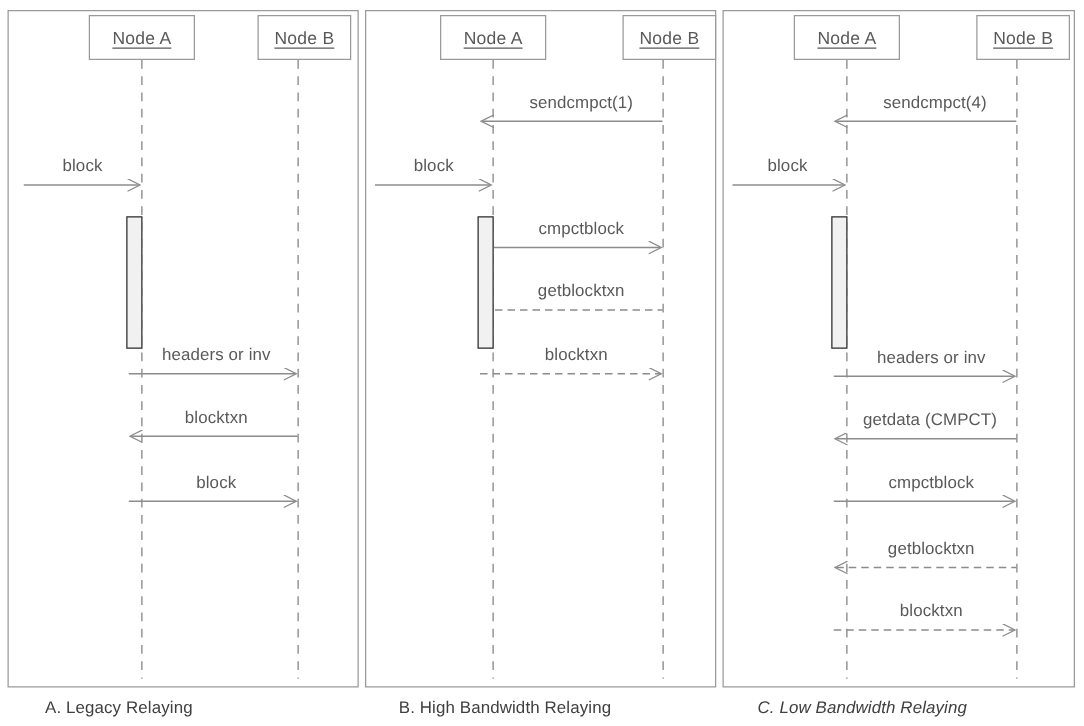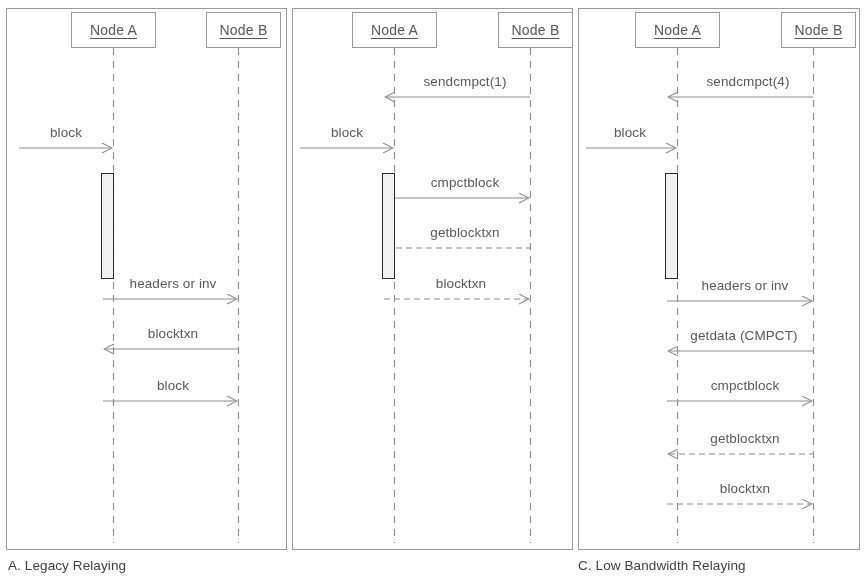--- a/index.html
+++ b/index.html
@@ -32,20 +32,21 @@
     position: absolute;
     left: 0;
     top: 0;
   }
   .caption {
     position: absolute;
     font-size: 13.5px;
     color: #404040;
     white-space: nowrap;
     letter-spacing: 0.1px;
+    margin-left: 28px;
   }
   .node-box {
     position: absolute;
     box-sizing: border-box;
     border: 1px solid #9a9a9a;
     background: #ffffff;
     display: flex;
     align-items: center;
     justify-content: center;
   }
@@ -153,20 +154,21 @@
 
     <div class="activation" style="left:89px; top:164px; width:13px; height:106px;"></div>
 
     <span class="msg-label" style="left:172px; top:65px;text-align:right;">sendcmpct(1)</span>
     <span class="msg-label" style="left:54px; top:116px;">block</span>
     <span class="msg-label" style="left:172px; top:166px;">cmpctblock</span>
     <span class="msg-label" style="left:172px; top:216px;">getblocktxn</span>
     <span class="msg-label" style="left:168px; top:267px;">blocktxn</span>
   </div>
 
+  <div class="caption" style="left:291px; top:558px;">B. High Bandwidth Relaying</div>
 
   <div class="panel" style="left:578px; top:8px; width:282px; height:542px;">
 
     <svg class="panel-svg" width="282" height="542">
       <defs>
         <marker id="ah-c" markerWidth="12" markerHeight="12" refX="10" refY="5" orient="auto" markerUnits="userSpaceOnUse">
           <path d="M1,0 L11,5 L1,10" fill="none" stroke="#8c8c8c" stroke-width="1.1"></path>
         </marker>
         <marker id="ahl-c" markerWidth="12" markerHeight="12" refX="2" refY="5" orient="auto" markerUnits="userSpaceOnUse">
           <path d="M11,0 L1,5 L11,10" fill="none" stroke="#8c8c8c" stroke-width="1.1"></path>
@@ -202,15 +204,15 @@
 
     <span class="msg-label" style="left:169px; top:65px;">sendcmpct(4)</span>
     <span class="msg-label" style="left:51px; top:116px;">block</span>
     <span class="msg-label" style="left:166px; top:269px;">headers or inv</span>
     <span class="msg-label" style="left:165px; top:319px;text-align:center;">getdata (CMPCT)</span>
     <span class="msg-label" style="left:166px; top:369px;">cmpctblock</span>
     <span class="msg-label" style="left:166px; top:422px;">getblocktxn</span>
     <span class="msg-label" style="left:166px; top:472px;">blocktxn</span>
   </div>
 
-  <div class="caption" style="left:578px; top:558px;">C. Low Bandwidth Relaying</div>
+  <div class="caption" style="left:578px; top:558px;font-style:italic;">C. Low Bandwidth Relaying</div>
 
 </div>
 
 </body></html>

